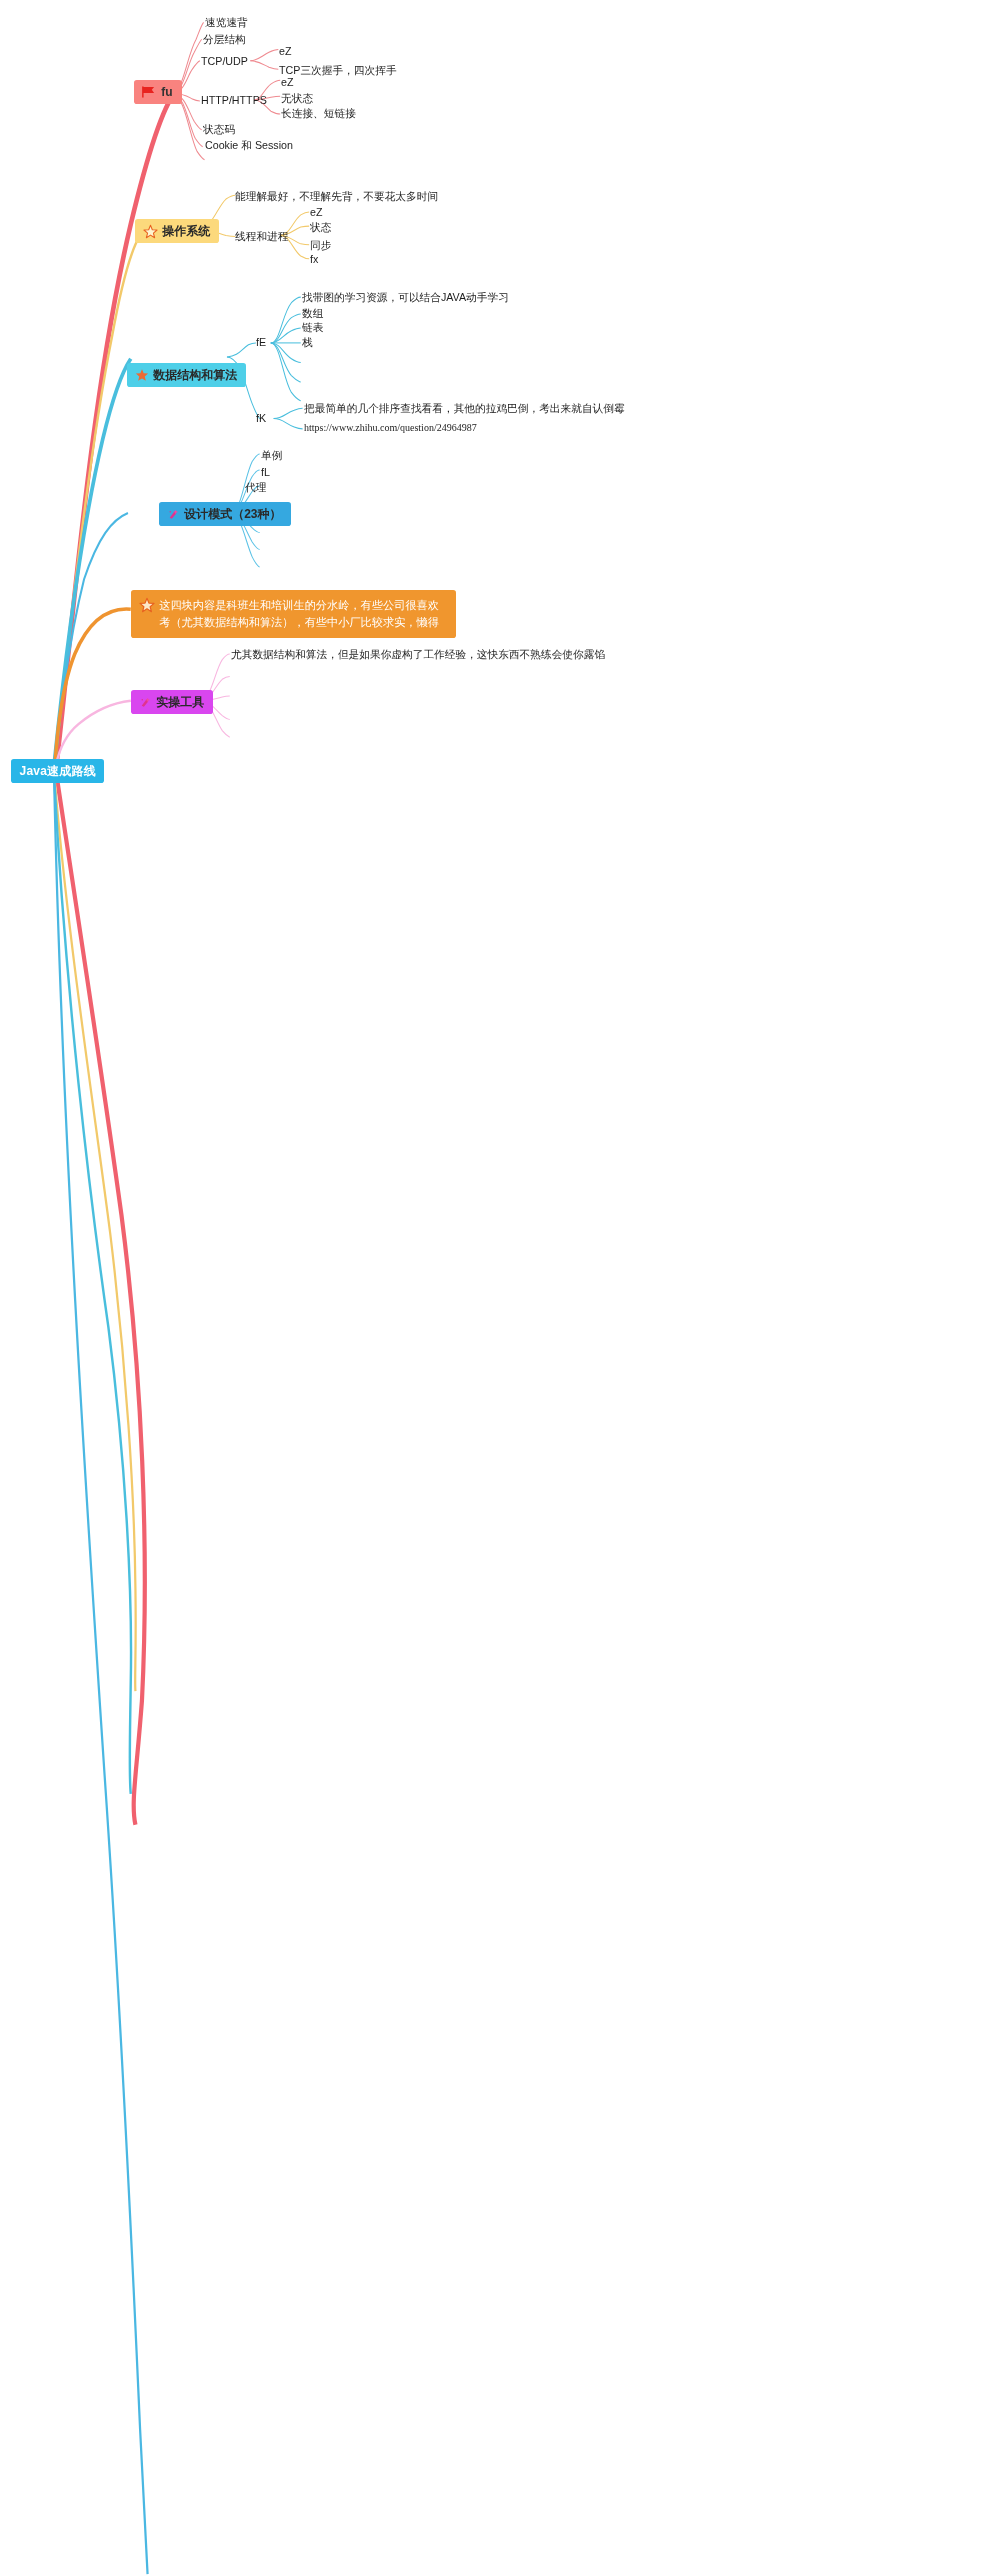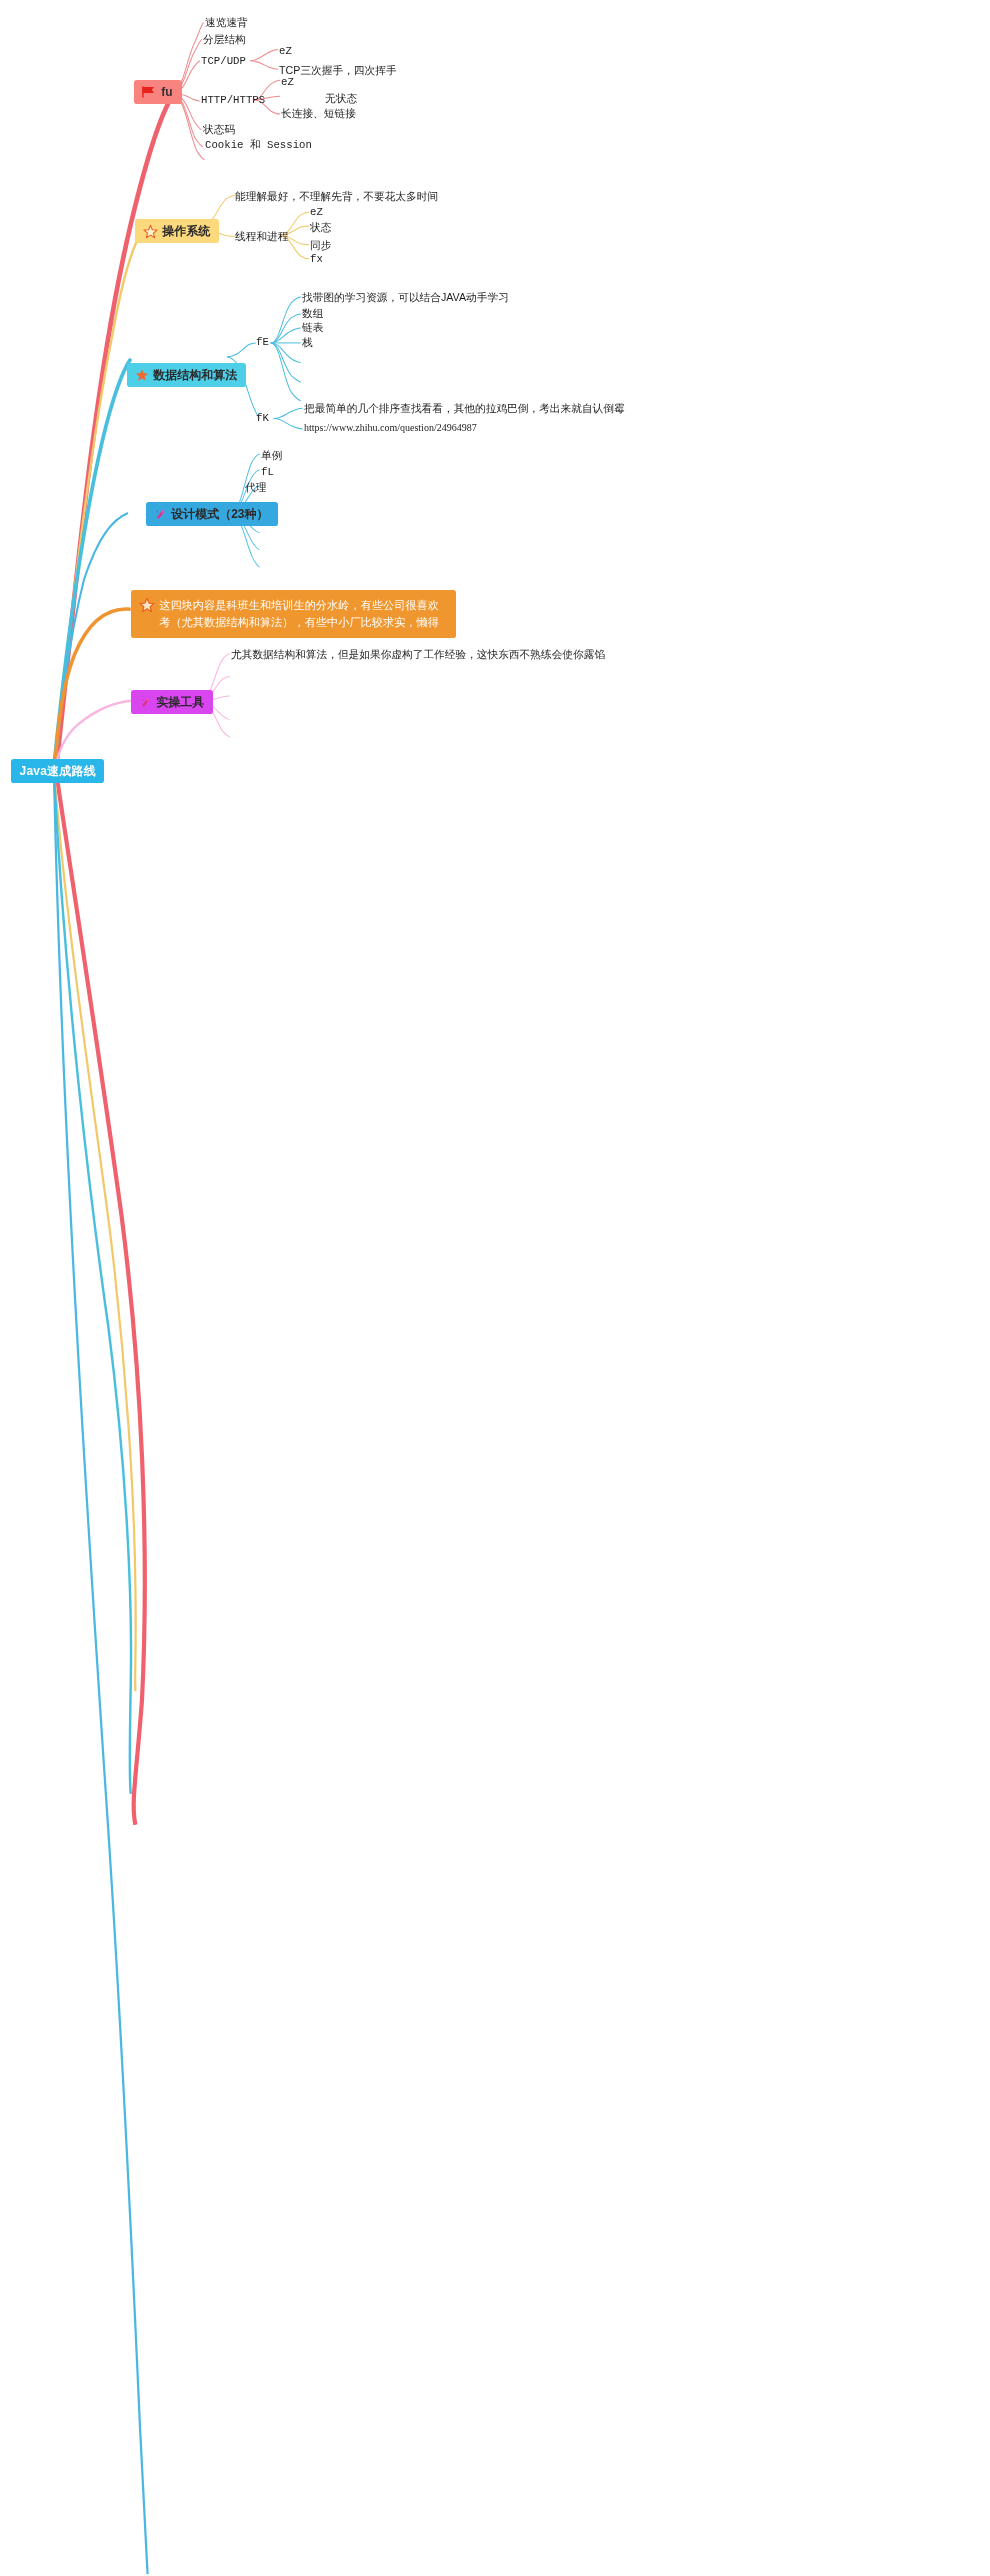--- a/index.html
+++ b/index.html
@@ -60,21 +60,21 @@
     white-space: normal;
     align-items: flex-start;
     line-height: 1.55;
     padding: 6.5px 9.3px 6.5px 7.5px;
   }
   .topic-label { display: inline-block; }
   
   .leaf {
     font-size: 10.7px;
     color: #1d1d1d;
-    font-family: Liberation Mono, monospace;
+    font-family: Liberation Sans, sans-serif;
   }
   .leaf.cjk {
     font-family: "Liberation Sans", "DejaVu Sans", sans-serif;
     font-size: 10.7px;
   }
   .leaf.mono-url {
     font-family: "Liberation Serif", "DejaVu Serif", serif;
     font-size: 10px;
     color: #222;
   }
@@ -188,21 +188,21 @@
   </div>
 
   <div class="node leaf cjk" style="left:205px; top:16px;">速览速背</div>
   <div class="node leaf cjk" style="left:203px; top:33px;">分层结构</div>
   <div class="node leaf" style="left:201px; top:55px;">TCP/UDP</div>
   <div class="node leaf" style="left:279px; top:45px;">eZ</div>
   <div class="node leaf cjk" style="left:279px; top:64px;">TCP三次握手，四次挥手</div>
 
   <div class="node leaf" style="left:201px; top:94px;">HTTP/HTTPS</div>
   <div class="node leaf" style="left:281px; top:76px;">eZ</div>
-  <div class="node leaf cjk" style="left:281px; top:92px;margin-left:44px;">无状态</div>
+  <div class="node leaf cjk" style="left:281px; top:92px;">无状态</div>
   <div class="node leaf cjk" style="left:281px; top:108px;font-family:Liberation Mono, monospace;">长连接、短链接</div>
 
   <div class="node leaf cjk" style="left:203px; top:123px;">状态码</div>
   <div class="node leaf" style="left:205px; top:139px;">Cookie 和 Session</div>
 
   <div class="node" style="left:135px; top:219px;">
     <div class="topic yellow">
       <span class="icon">
         <svg width="15" height="15" viewBox="0 0 24 24">
           <path d="M12 2 L14.9 9.1 L22.5 9.6 L16.7 14.6 L18.6 22 L12 17.8 L5.4 22 L7.3 14.6 L1.5 9.6 L9.1 9.1 Z" fill="#fff4cf" stroke="#e8621f" stroke-width="1.7" stroke-linejoin="round"></path>
@@ -234,21 +234,21 @@
   <div class="node leaf" style="left:256px; top:336px;">fE</div>
   <div class="node leaf cjk" style="left:302px; top:291px;">找带图的学习资源，可以结合JAVA动手学习</div>
   <div class="node leaf cjk" style="left:302px; top:307px;">数组</div>
   <div class="node leaf cjk" style="left:302px; top:321px;">链表</div>
   <div class="node leaf cjk" style="left:302px; top:336px;">栈</div>
 
   <div class="node leaf" style="left:256px; top:412px;">fK</div>
   <div class="node leaf cjk" style="left:304px; top:402px;">把最简单的几个排序查找看看，其他的拉鸡巴倒，考出来就自认倒霉</div>
   <div class="node leaf mono-url" style="left:304px; top:422px;">https://www.zhihu.com/question/24964987</div>
 
-  <div class="node" style="left:128px; top:502px;padding-left:18px;">
+  <div class="node" style="left:141px; top:502px;padding-left:18px;">
     <div class="topic blue">
       <span class="icon">
         <svg width="13" height="13" viewBox="0 0 24 24">
           <path d="M5 18 L14 6 L17 10 L9 20 Z" fill="#e0338e"></path>
           <path d="M16 3 L17.4 6 L20.5 7.2 L17.4 8.4 L16 11.5 L14.7 8.4 L11.6 7.2 L14.7 6 Z" fill="#ef4aa0"></path>
           <circle cx="6" cy="7" r="1.4" fill="#e0338e"></circle>
         </svg>
       </span>
       <span class="topic-label">设计模式（23种）</span>
     </div>

